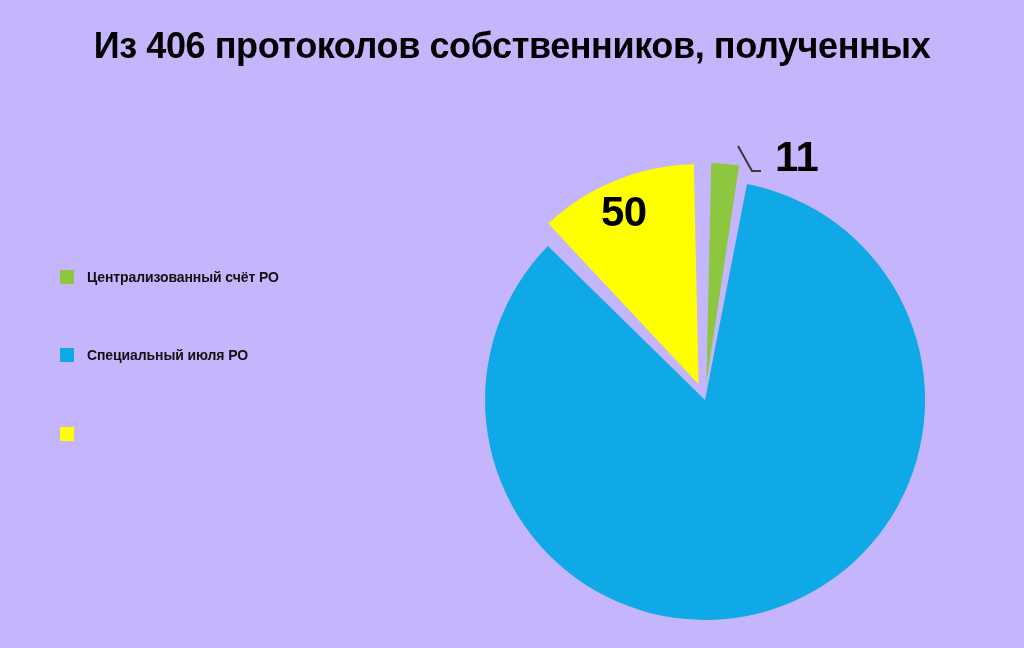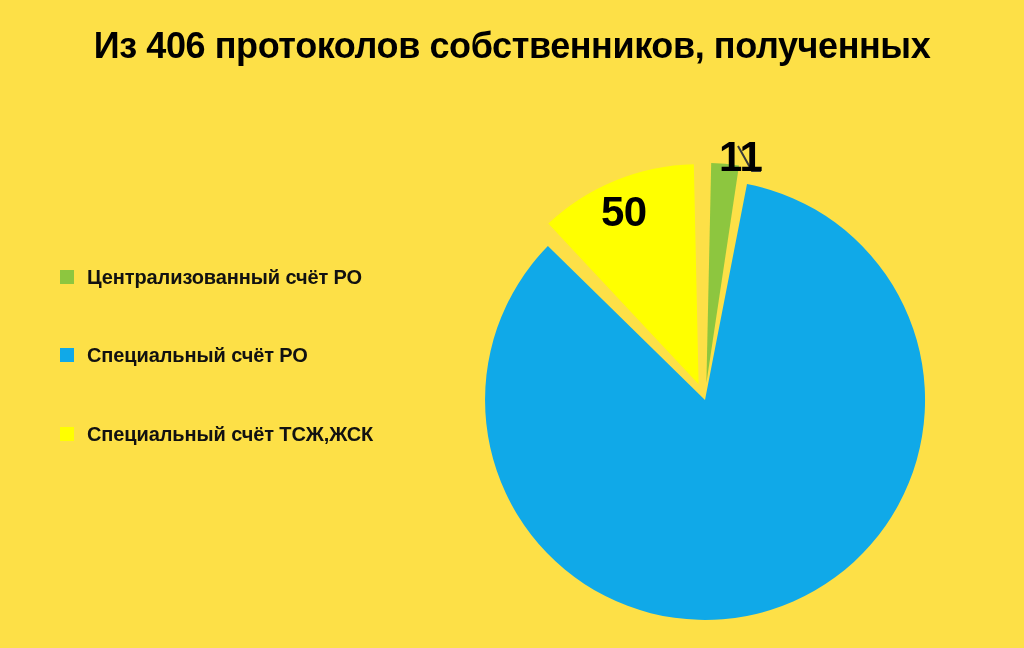--- a/index.html
+++ b/index.html
@@ -11,21 +11,21 @@
     width: 1024px;
     height: 648px;
     overflow: hidden;
     font-family: "Liberation Sans", "DejaVu Sans", sans-serif;
     position: relative;
   }
   #page {
     position: relative;
     width: 1024px;
     height: 648px;
-    background: #fde047;
+    background: #c4b5fd;
   }
 
   
   #chart-title {
     position: absolute;
     left: 0;
     top: 22px;
     width: 1024px;
     text-align: center;
     color: #000000;
@@ -59,21 +59,21 @@
   .legend-item.i2 { top: 165px; }
 
   .legend-swatch {
     width: 14px;
     height: 14px;
     flex: 0 0 14px;
     display: block;
   }
   .legend-label {
     margin-left: 13px;
-    font-size: 20px;
+    font-size: 14px;
     font-weight: bold;
     color: #111111;
     white-space: nowrap;
     letter-spacing: -0.1px;
     font-family: "Liberation Sans", "DejaVu Sans", sans-serif;
   }
 
   
   #pie-area {
     position: absolute;
@@ -91,21 +91,21 @@
   
   .slice-label {
     position: absolute;
     font-size: 42px;
     font-weight: bold;
     color: #000000;
     white-space: nowrap;
     letter-spacing: -0.5px;
     font-family: "Liberation Sans", "DejaVu Sans", sans-serif;
   }
-  #label-11  { left: 719px; top: 133px; }
+  #label-11  { left: 775px; top: 133px; }
   #label-50  { left: 601px; top: 188px; }
   #label-345 { left: 731px; top: 462px; }
 </style>
 </head>
 <body>
 
 <div id="page">
 
   <div id="chart-title">
     <span class="tline">Из 406 протоколов собственников, полученных</span>
@@ -113,26 +113,25 @@
 
   <div id="legend">
 
     <div class="legend-item i0">
       <span class="legend-swatch" style="background:#8DC63F;"></span>
       <span class="legend-label">Централизованный счёт РО</span>
     </div>
 
     <div class="legend-item i1">
       <span class="legend-swatch" style="background:#10A9E8;"></span>
-      <span class="legend-label">Специальный счёт РО</span>
+      <span class="legend-label">Специальный июля РО</span>
     </div>
 
     <div class="legend-item i2">
       <span class="legend-swatch" style="background:#FFFF00;"></span>
-      <span class="legend-label">Специальный счёт ТСЖ,ЖСК</span>
     </div>
 
   </div>
 
   <div id="pie-area">
     <svg id="pie-svg" viewBox="0 0 520 510">
 
       <path id="slice-blue" fill="#10A9E8" d="M 250.0 270.0 L 292.0 54.0 A 220 220 0 1 1 92.9 116.0 Z"></path>
 
       <path id="slice-yellow" fill="#FFFF00" d="M 243.6 254.3 L 93.3 93.6 A 220 220 0 0 1 238.8 34.3 Z"></path>

